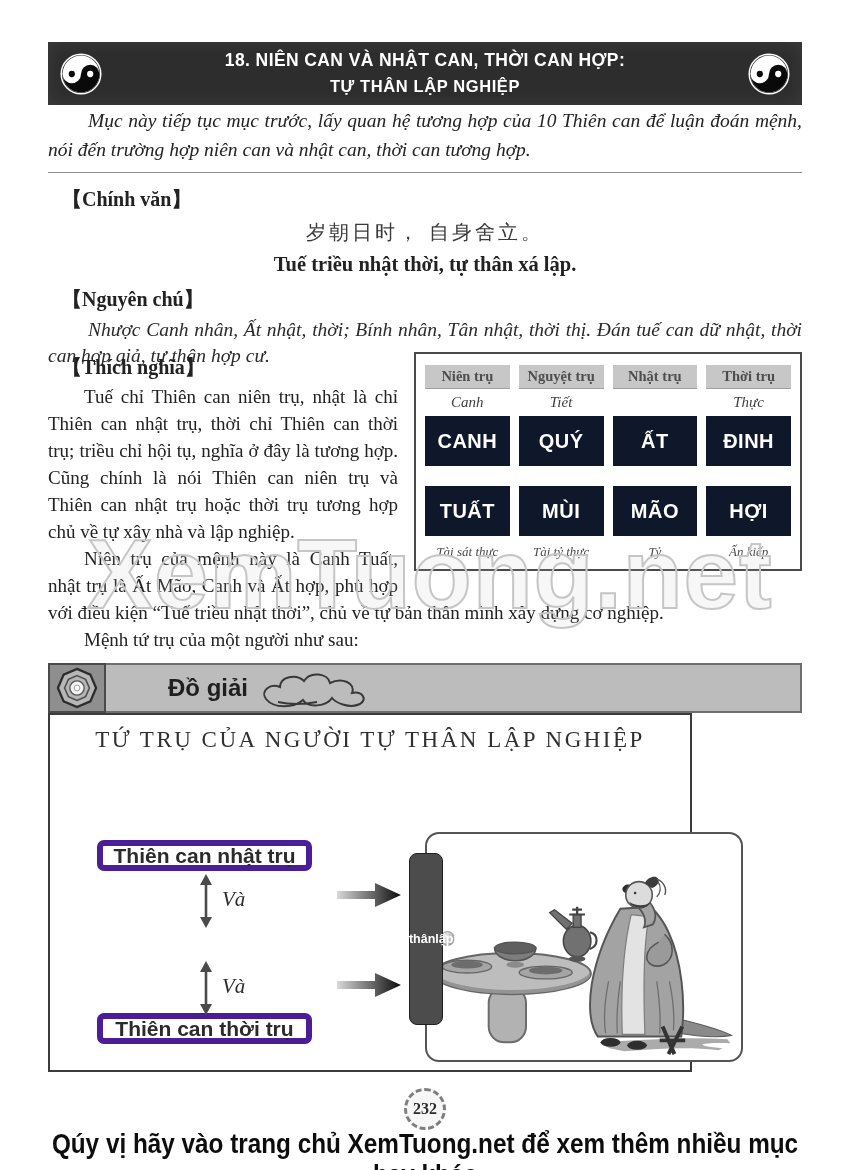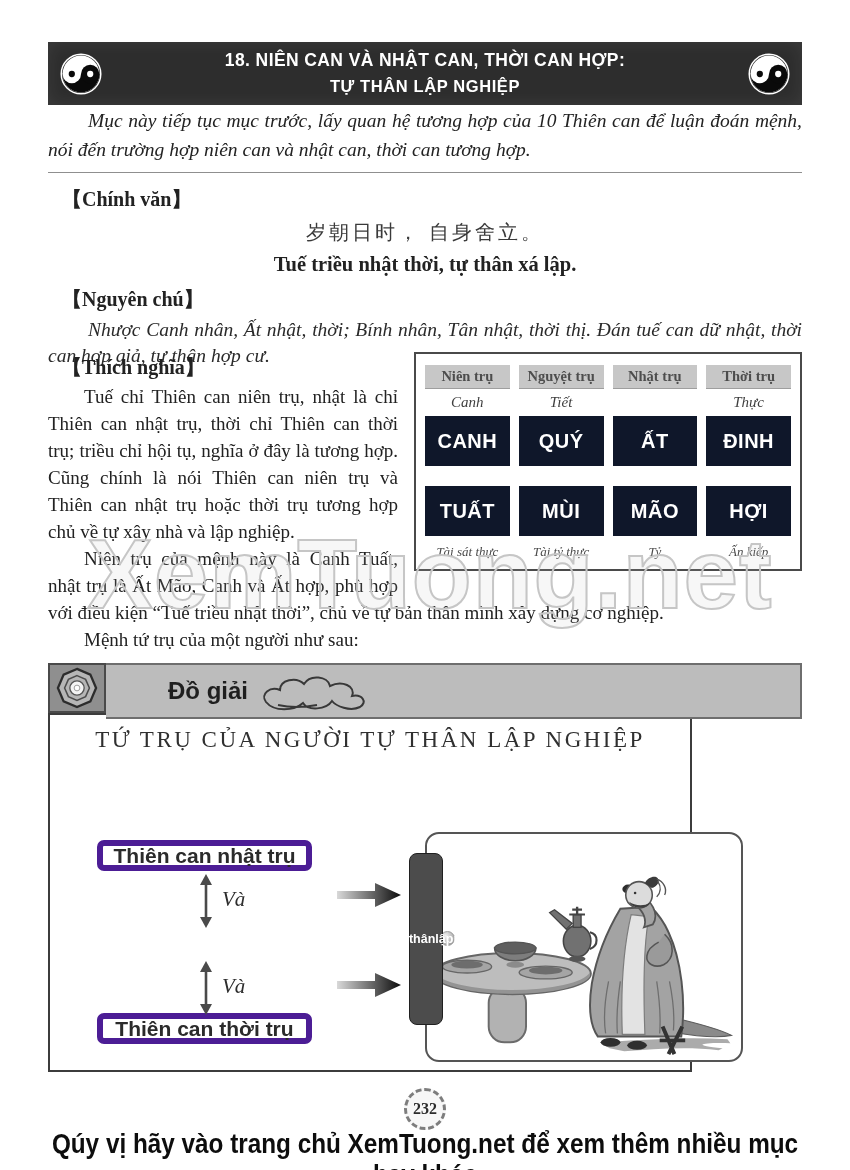--- a/index.html
+++ b/index.html
@@ -59,21 +59,21 @@
 
   
   .watermark {
     position:absolute; left:40px; top:516px; width:780px; text-align:center;
     font-family:"Liberation Sans", sans-serif; font-weight:bold; font-size:98px;
     letter-spacing:1px; color:rgba(190,190,190,.12);
     -webkit-text-stroke:2px #c6c6c6; pointer-events:none; z-index:6; line-height:1.2;
   }
 
   
-  .dogiai-banner { position:absolute; left:48px; top:663px; width:754px; height:56px;
+  .dogiai-banner { position:absolute; left:48px; top:663px; width:754px; height:50px;
     display:flex; z-index:2; }
   .dogiai-icon-box { width:58px; height:50px; background:#8f8f8f; border:2px solid #4a4a4a;
     display:flex; align-items:center; justify-content:center; }
   .dogiai-strip { flex:1; background:#bcbcbc; border:2px solid #6e6e6e; border-left:none;
     display:flex; align-items:center; }
   .dogiai-label { font-family:"Liberation Sans", sans-serif; font-weight:bold; font-size:24px;
     color:#1f1f1f; margin-left:62px; }
   .cloud { margin-left:14px; margin-top:4px; }
 
   .dogiai-box { position:absolute; left:48px; top:713px; width:644px; height:359px;

